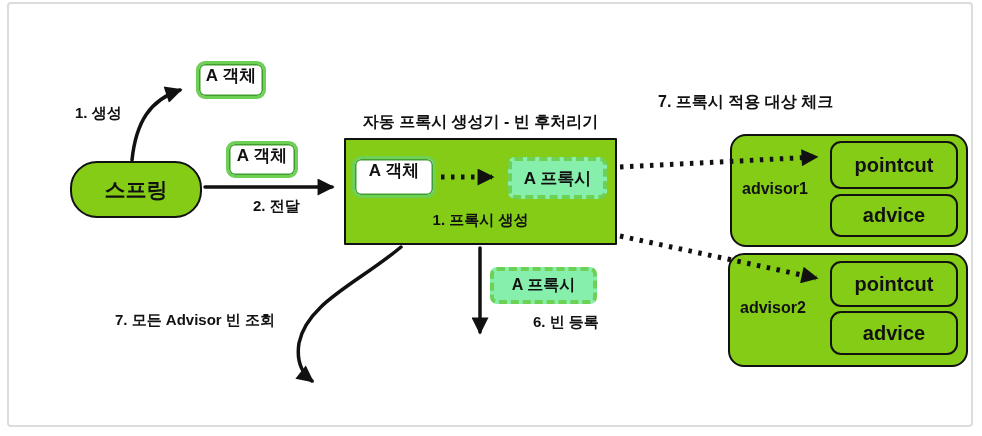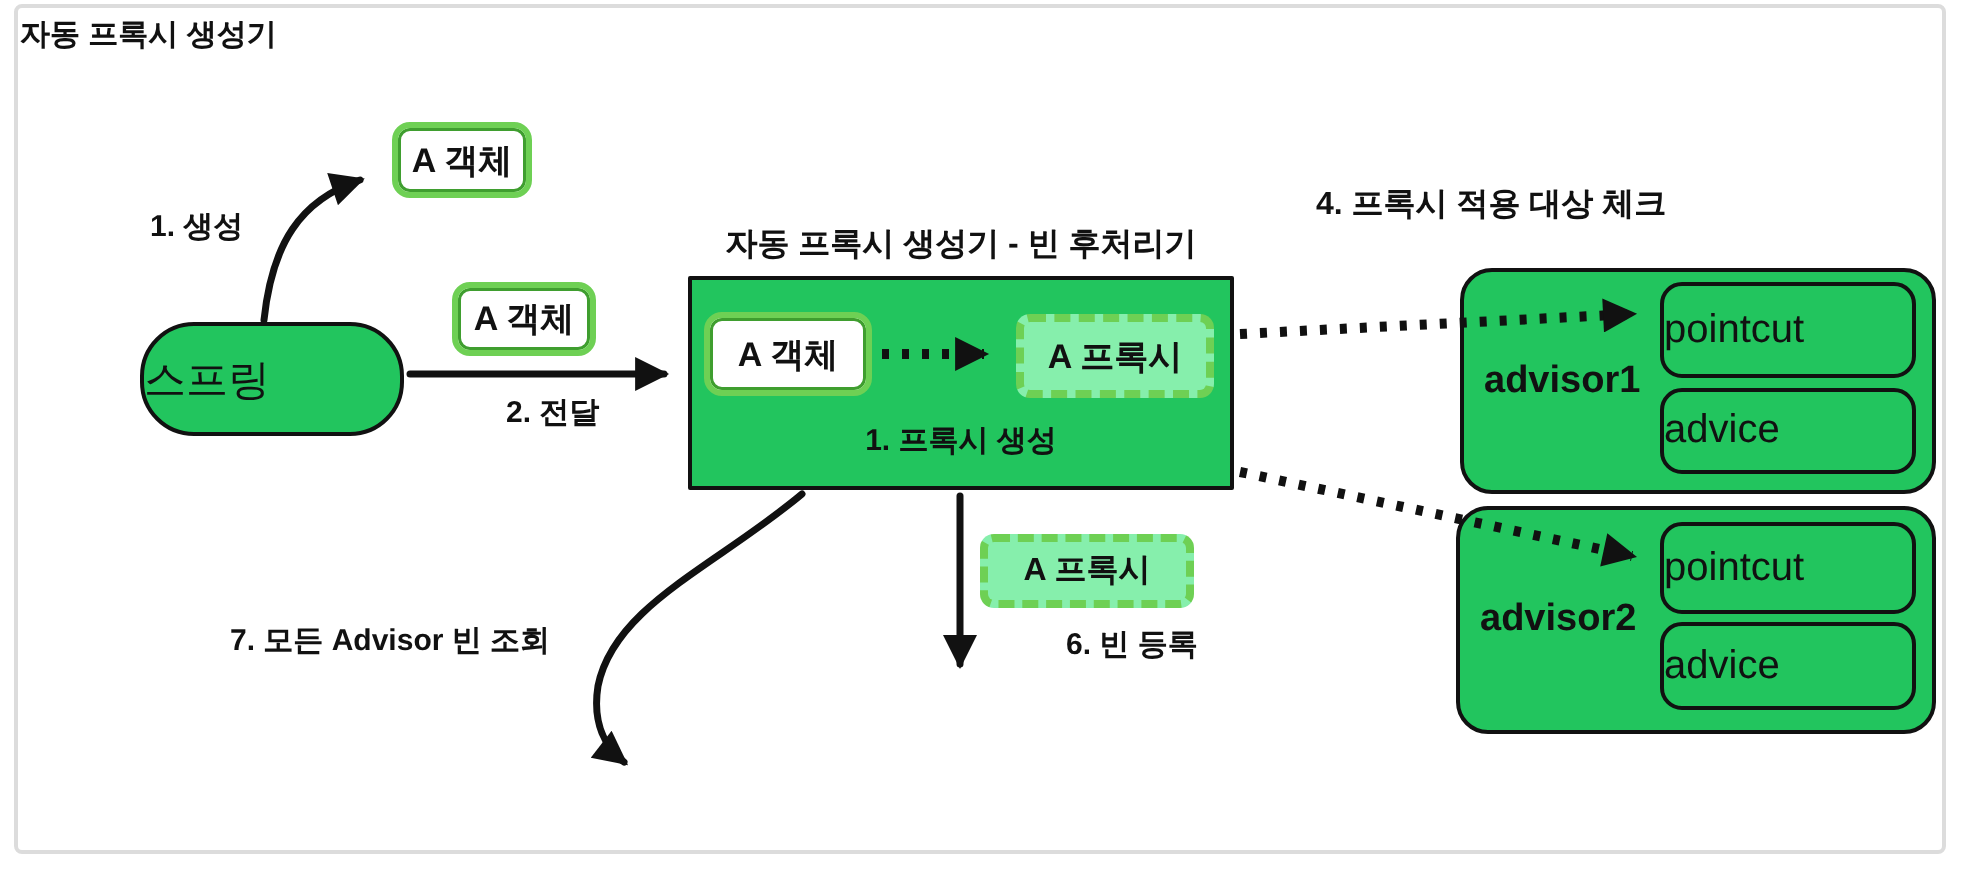--- a/index.html
+++ b/index.html
@@ -22,71 +22,70 @@
   }
   .lbl {
     position: absolute;
     font-weight: 700;
     font-size: 15px;
     white-space: nowrap;
     color: #111111;
   }
   .box {
     position: absolute;
-    background: #22c55e;
+    background: #84cc16;
     border: 2.5px solid #111111;
     display: flex;
     align-items: center;
-    justify-content: flex-start;
+    justify-content: center;
     box-sizing: border-box;
-    font-weight: 400;
+    font-weight: 700;
   }
   .rounded { border-radius: 11px; }
   .sq { border-radius: 1px; }
   .green-solid {
     position: absolute;
     background: #ffffff;
     border: 3.5px solid #6ed054;
     border-radius: 9px;
     box-shadow: inset 0 0 0 1.5px #3f9e2f;
     display: flex;
-    align-items: center;
+    align-items: flex-start;
     justify-content: center;
     box-sizing: border-box;
     font-weight: 700;
     font-size: 17px;
   }
   .green-dashed {
     position: absolute;
     background: #86efac;
     border: 4px dashed #6ed054;
     border-radius: 7px;
     display: flex;
     align-items: center;
     justify-content: center;
     box-sizing: border-box;
     font-weight: 700;
     font-size: 17px;
   }
   .advisor-label {
     position: absolute;
     font-weight: 700;
-    font-size: 19px;
+    font-size: 16px;
     color: #111111;
   }
   .centered-lbl { text-align: center; }
   #arrows { position: absolute; left: 0; top: 0; pointer-events: none; }
 </style>
 </head>
 <body>
 
 <div id="page">
   <div id="frame"></div>
 
-  <div class="lbl" style="left:10px; top:8px; font-size:15px;">자동 프록시 생성기</div>
 
   <div class="box rounded" style="left:70px; top:161px; width:132px; height:57px; font-size:21px;border-radius:27px;">
     <span>스프링</span>
   </div>
 
   <div class="green-solid" style="left:196px; top:61px; width:70px; height:38px;">
     <span>A 객체</span>
   </div>
 
   <div class="green-solid" style="left:226px; top:141px; width:72px; height:37px;">
@@ -99,21 +98,21 @@
   <div class="lbl centered-lbl" style="left:344px; top:112px; width:273px; font-size:16px;">자동 프록시 생성기 - 빈 후처리기</div>
   <div class="box sq" style="left:344px; top:138px; width:273px; height:107px;"></div>
   <div class="green-solid" style="left:352px; top:156px; width:84px; height:42px;">
     <span>A 객체</span>
   </div>
   <div class="green-dashed" style="left:508px; top:157px; width:99px; height:42px;">
     <span>A 프록시</span>
   </div>
   <div class="lbl centered-lbl" style="left:344px; top:211px; width:273px;">1. 프록시 생성</div>
 
-  <div class="lbl" style="left:658px; top:92px; font-size:16px;">4. 프록시 적용 대상 체크</div>
+  <div class="lbl" style="left:658px; top:92px; font-size:16px;">7. 프록시 적용 대상 체크</div>
 
   <div class="box" style="left:730px; top:134px; width:238px; height:113px; border-radius:16px;"></div>
   <div class="advisor-label" style="left:742px; top:180px;">advisor1</div>
   <div class="box rounded" style="left:830px; top:141px; width:128px; height:48px; font-size:20px;">
     <span>pointcut</span>
   </div>
   <div class="box rounded" style="left:830px; top:194px; width:128px; height:43px; font-size:20px;">
     <span>advice</span>
   </div>
 

